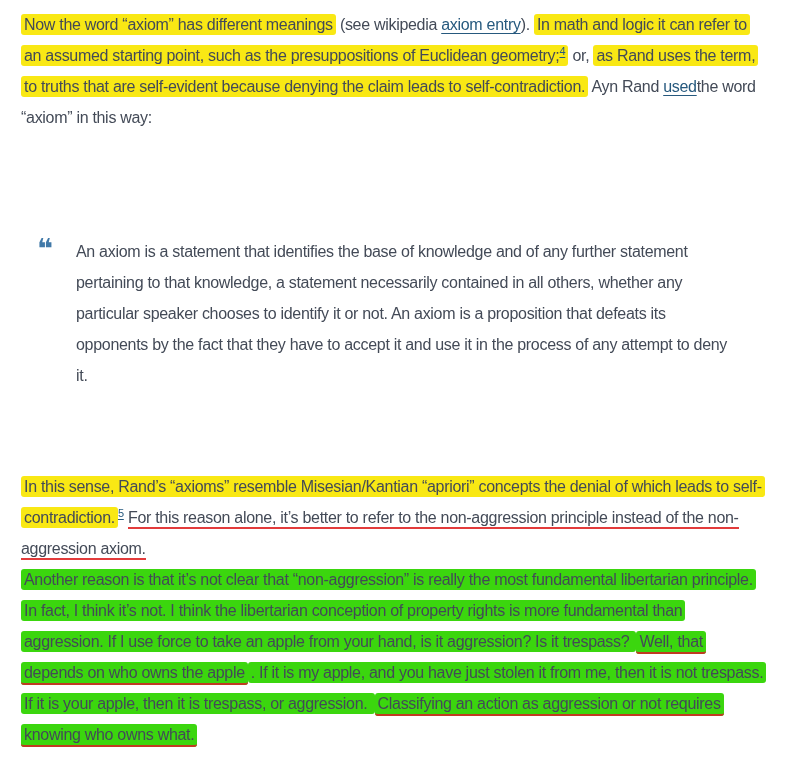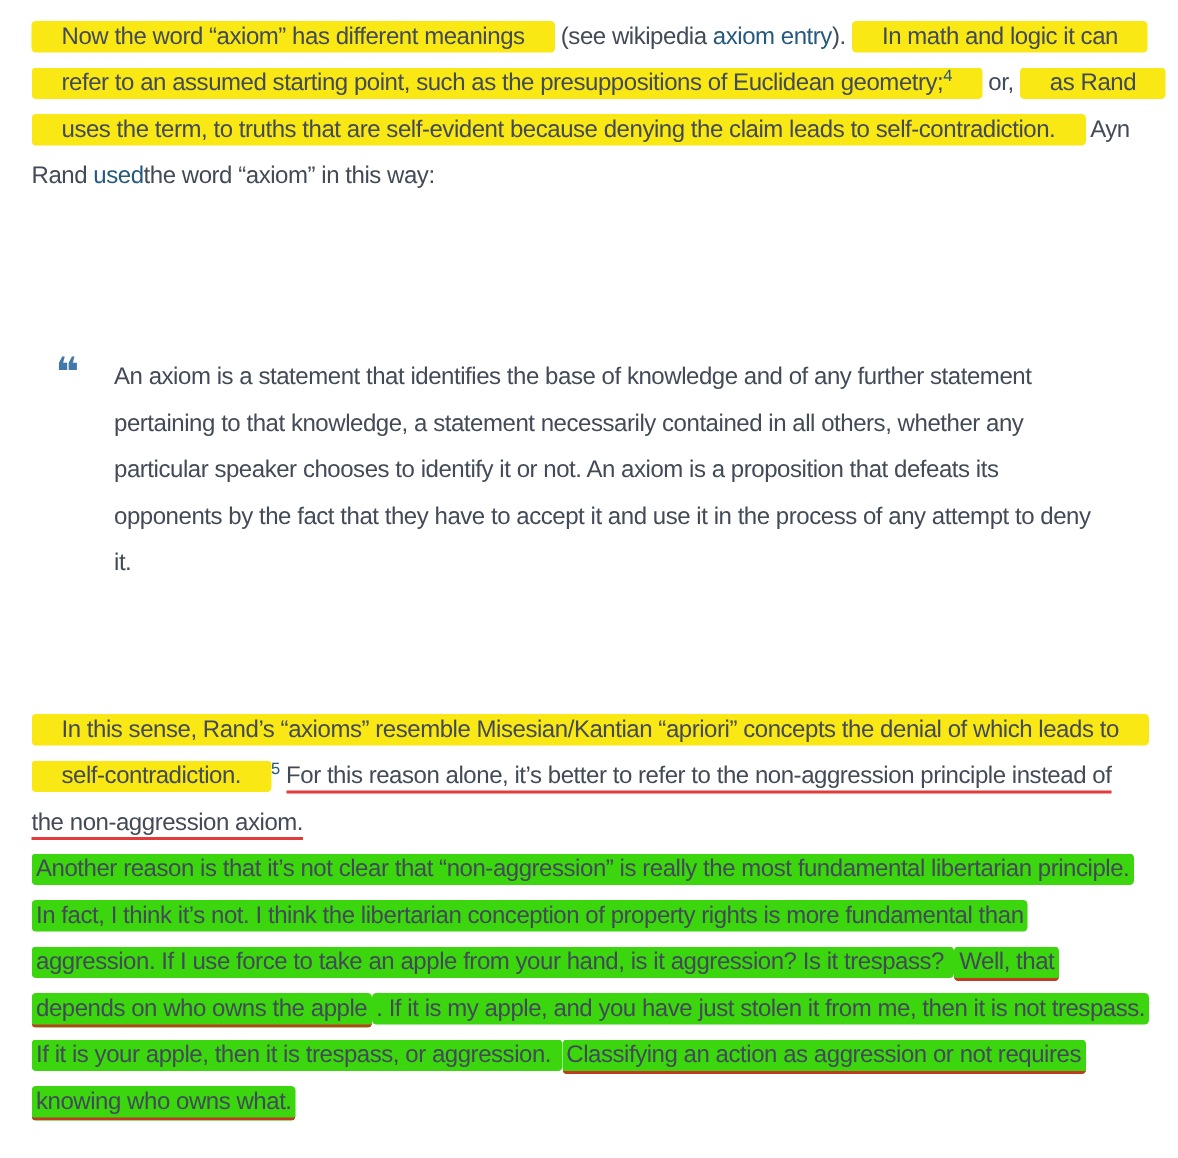--- a/index.html
+++ b/index.html
@@ -26,21 +26,21 @@
     padding: 9px 21px 0 21px;
   }
   p {
     margin: 0;
     font-size: 16px;
     line-height: 31px;
     letter-spacing: -0.3px;
   }
   .hl-y {
     background: var(--highlight-yellow);
-    padding: 2px 20px;
+    padding: 2px 3px;
     border-radius: 3px;
     -webkit-box-decoration-break: clone;
     box-decoration-break: clone;
   }
   .hl-g {
     background: var(--highlight-green);
     padding: 2px 3px;
     border-radius: 3px;
     -webkit-box-decoration-break: clone;
     box-decoration-break: clone;
@@ -50,20 +50,21 @@
     padding-bottom: 1px;
     -webkit-box-decoration-break: clone;
     box-decoration-break: clone;
   }
   .hl-g.u-red {
     border-bottom-color: var(--underline-red-on-green);
     padding-bottom: 2px;
   }
   a.link {
     color: var(--link);
+    text-decoration: underline;
     text-decoration-thickness: 1px;
     text-underline-offset: 3px;
     cursor: pointer;
   }
   sup.fn {
     font-size: 11px;
     line-height: 0;
     vertical-align: super;
   }
   sup.fn a.link { text-underline-offset: 2px; }

